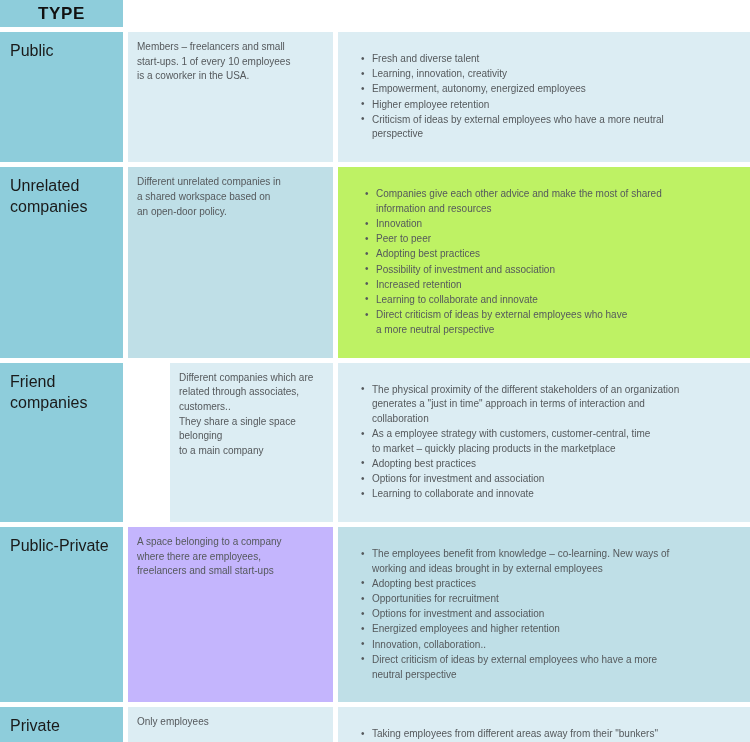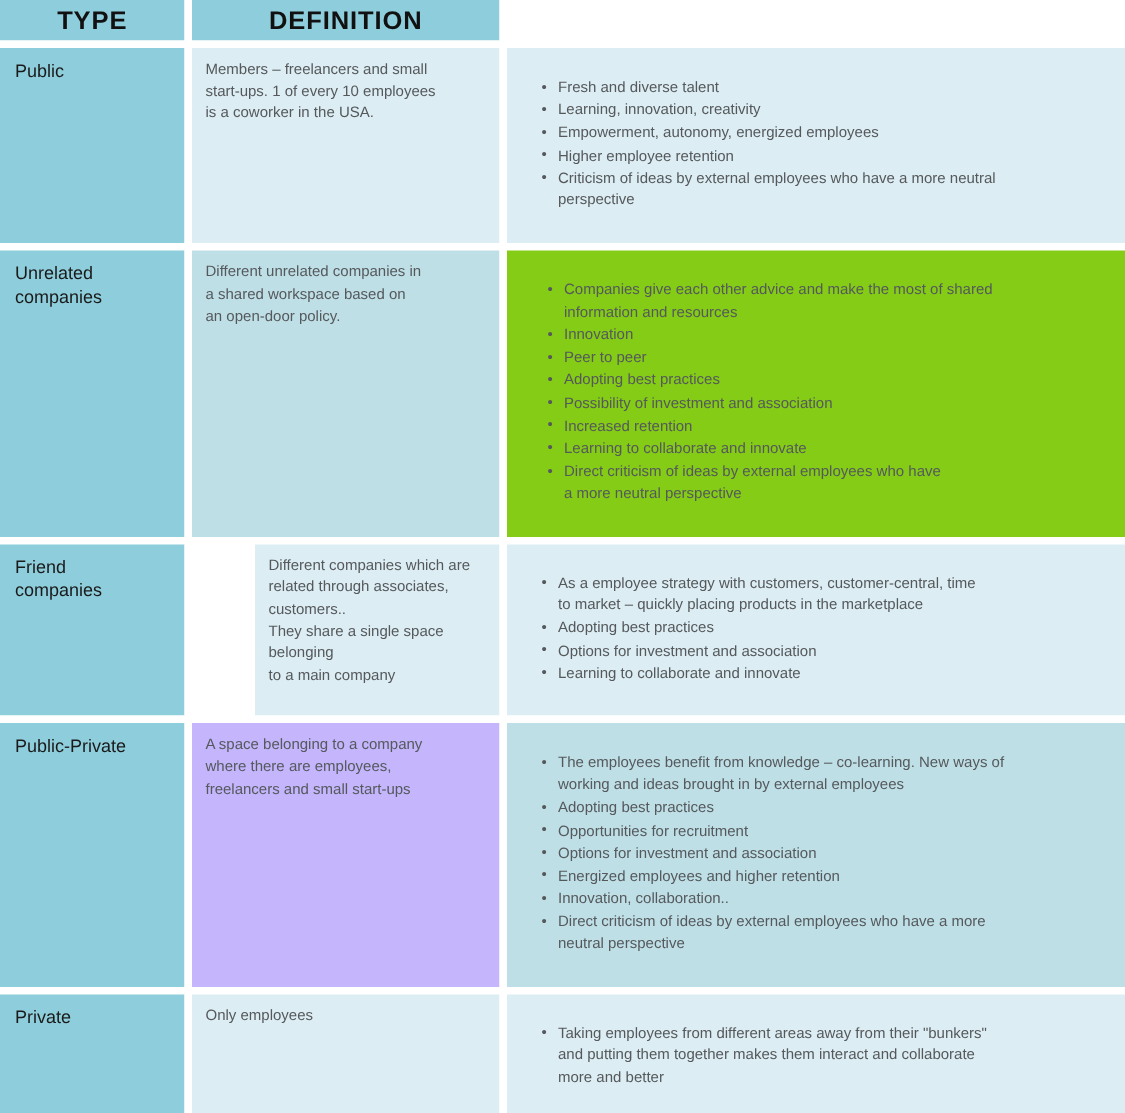--- a/index.html
+++ b/index.html
@@ -39,21 +39,21 @@
   .hgap { background: #ffffff; height: 27px; }
   .rowgap-full {
     grid-column: 1 / -1;
     height: 5px;
     background: #ffffff;
   }
   
   .type-cell {
     background: #8ecddb;
     color: #1a1a1a;
-    font-size: 12px;
+    font-size: 16px;
     padding: 8px 0 6px 10px;
     line-height: 1.32;
     box-sizing: border-box;
   }
   .vgap {
     background: #ffffff;
   }
   .def-cell, .ben-cell {
     font-size: 10px;
     color: #55595c;
@@ -86,21 +86,20 @@
   }
 </style>
 </head>
 <body>
 
 <div id="table-wrap">
   <div class="grid" id="grid-root">
 
     <div class="hcell">TYPE</div>
     <div class="hgap"></div>
-    <div class="hcell">DEFINITION</div>
     <div class="hgap"></div>
 
   <div class="rowgap-full"></div>
       <div class="type-cell" style="background: rgb(142, 205, 219); color: rgb(26, 26, 26);">
         <span class="def-line">Public</span>
       </div>
       <div class="vgap"></div>
       <div class="def-cell" style="background: rgb(220, 237, 243); color: rgb(85, 89, 92);">
         <span class="def-line">Members – freelancers and small
 start-ups. 1 of every 10 employees
@@ -122,21 +121,21 @@
         <span class="def-line">Unrelated
 companies</span>
       </div>
       <div class="vgap"></div>
       <div class="def-cell" style="background: rgb(191, 223, 231); color: rgb(85, 89, 92);">
         <span class="def-line">Different unrelated companies in
 a shared workspace based on
 an open-door policy.</span>
       </div>
       <div class="vgap"></div>
-      <div class="ben-cell" style="background: #84cc16; color: rgb(85, 89, 92); padding-left: 15px;">
+      <div class="ben-cell" style="background: #bef264; color: rgb(85, 89, 92); padding-left: 15px;">
         <ul class="bullets">
           <li>Companies give each other advice and make the most of shared
 information and resources</li>
           <li>Innovation</li>
           <li>Peer to peer</li>
           <li>Adopting best practices</li>
           <li>Possibility of investment and association</li>
           <li>Increased retention</li>
           <li>Learning to collaborate and innovate</li>
           <li>Direct criticism of ideas by external employees who have
@@ -152,20 +151,23 @@
       <div class="def-cell" style="background: rgb(220, 237, 243); color: rgb(85, 89, 92); margin-left: 42px;">
         <span class="def-line">Different companies which are
 related through associates,
 customers..
 They share a single space belonging
 to a main company</span>
       </div>
       <div class="vgap"></div>
       <div class="ben-cell" style="background: rgb(220, 237, 243); color: rgb(85, 89, 92);">
         <ul class="bullets">
+          <li>The physical proximity of the different stakeholders of an organization
+generates a "just in time" approach in terms of interaction and
+collaboration</li>
           <li>As a employee strategy with customers, customer-central, time
 to market – quickly placing products in the marketplace</li>
           <li>Adopting best practices</li>
           <li>Options for investment and association</li>
           <li>Learning to collaborate and innovate</li>
         </ul>
       </div>
       <div class="rowgap-full"></div>
       <div class="type-cell" style="background: rgb(142, 205, 219); color: rgb(26, 26, 26);">
         <span class="def-line">Public-Private</span>

